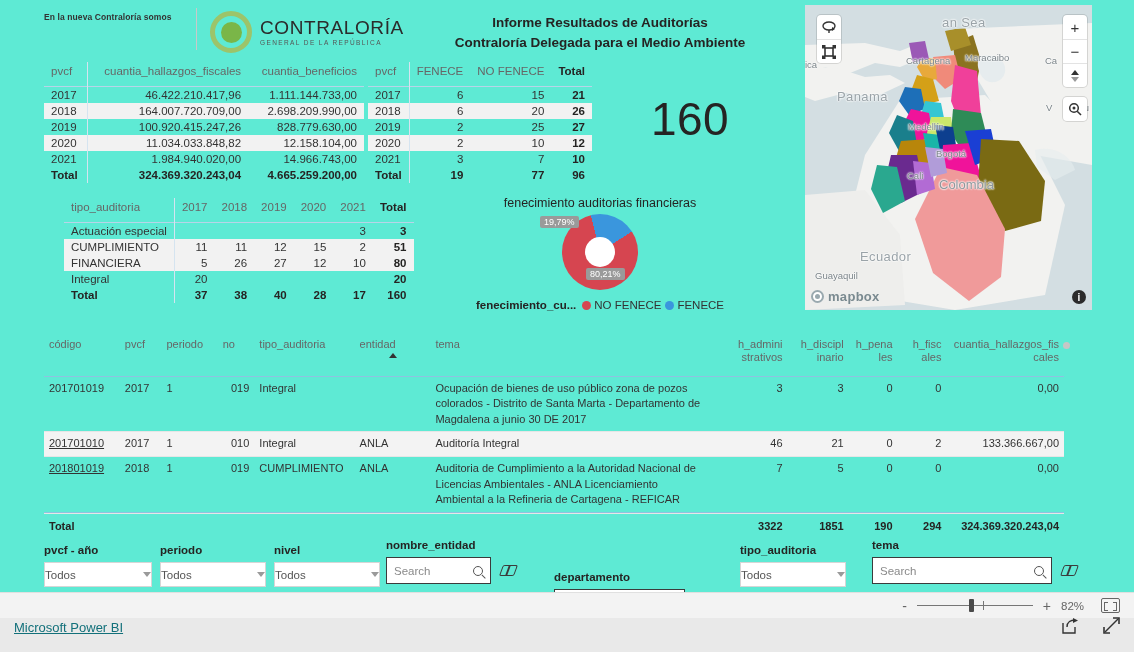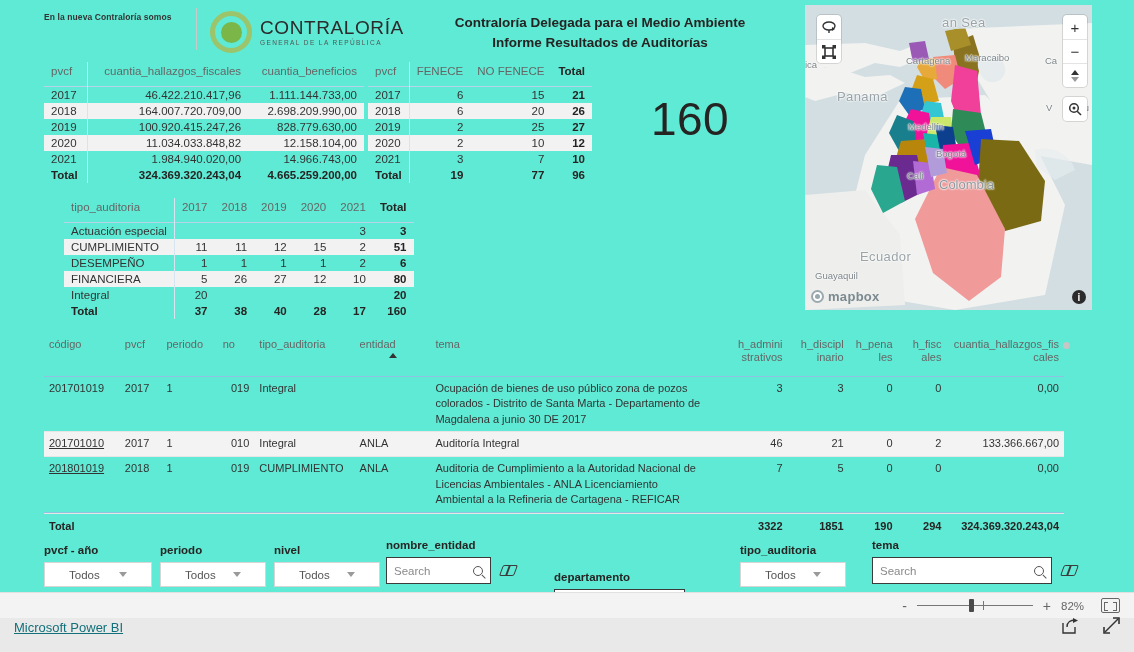--- a/index.html
+++ b/index.html
@@ -175,21 +175,21 @@
     border-radius: 50%; background: #c6c6c6;
   }
 
   
   .slicers { position: absolute; left: 44px; top: 536px; width: 1046px; height: 54px; }
   .slicer { position: absolute; }
   .slicer-label { font-size: 11.5px; font-weight: bold; color: #252423; margin-bottom: 6px; }
   .dd {
     border: 1px solid #d6d6d6; background: #fff; height: 25px;
     display: flex; align-items: center; justify-content: space-between;
-    padding: 0 24px; font-size: 11.5px; color: #555; cursor: pointer;
+    padding: 0 0; font-size: 11.5px; color: #555; cursor: pointer;
   }
   .chev { width: 0; height: 0; border-left: 4.5px solid transparent; border-right: 4.5px solid transparent;
           border-top: 5px solid #9a9a9a; }
   .srch {
     border: 1px solid #3b3b3b; background: #fff; height: 27px;
     display: flex; align-items: center; justify-content: space-between;
     padding: 0 7px; font-size: 11.5px; color: #8a8a8a;
   }
   .mag {
     position: relative; width: 10px; height: 10px; border: 1.3px solid #555;
@@ -259,22 +259,22 @@
     <span class="cgr-ring">
       <span class="cgr-dot"></span>
     </span>
     <span class="cgr-words">
       <span class="cgr-main" style="display:block">CONTRALORÍA</span>
       <span class="cgr-sub" style="display:block">GENERAL DE LA REPÚBLICA</span>
     </span>
   </div>
 
   <div class="report-title">
+    <div>Informe Resultados de Auditorías</div>
     <div>Contraloría Delegada para el Medio Ambiente</div>
-    <div>Informe Resultados de Auditorías</div>
   </div>
 
   <table class="pbi-table" style="left:44px; top:62px; width:320px;">
     <thead>
       <tr>
         <th style="text-align:left">pvcf</th>
         <th class="num sep">cuantia_hallazgos_fiscales</th>
         <th class="num">cuantia_beneficios</th>
       </tr>
     </thead>
@@ -387,29 +387,20 @@
       </tr>
       <tr class="alt">
         <td>CUMPLIMIENTO</td>
         <td class="num sep">11</td>
         <td class="num">11</td>
         <td class="num">12</td>
         <td class="num">15</td>
         <td class="num">2</td>
         <td class="num" style="font-weight:bold;color:#252423">51</td>
       </tr>
-      <tr>
-        <td>DESEMPEÑO</td>
-        <td class="num sep">1</td>
-        <td class="num">1</td>
-        <td class="num">1</td>
-        <td class="num">1</td>
-        <td class="num">2</td>
-        <td class="num" style="font-weight:bold;color:#252423">6</td>
-      </tr>
       <tr class="alt">
         <td>FINANCIERA</td>
         <td class="num sep">5</td>
         <td class="num">26</td>
         <td class="num">27</td>
         <td class="num">12</td>
         <td class="num">10</td>
         <td class="num" style="font-weight:bold;color:#252423">80</td>
       </tr>
       <tr>
@@ -426,20 +417,38 @@
         <td class="num sep">37</td>
         <td class="num">38</td>
         <td class="num">40</td>
         <td class="num">28</td>
         <td class="num">17</td>
         <td class="num">160</td>
       </tr>
     </tbody>
   </table>
 
+  <div class="donut-wrap">
+    <div class="donut-title">fenecimiento auditorias financieras</div>
+    <div class="donut">
+      <span class="donut-lbl a">19,79%</span>
+      <span class="donut-lbl b">80,21%</span>
+    </div>
+    <div class="donut-legend">
+      <span class="lg-title">fenecimiento_cu...</span>
+      <span class="lg-item">
+        <span class="bullet" style="background:#d64550"></span>
+        <span>NO FENECE</span>
+      </span>
+      <span class="lg-item">
+        <span class="bullet" style="background:#3a96dd"></span>
+        <span>FENECE</span>
+      </span>
+    </div>
+  </div>
 
   <div class="map-card">
     <svg class="map-svg" width="287" height="305" viewBox="0 0 287 305">
       <rect x="0" y="0" width="287" height="305" fill="#d3dee2"></rect>
 
       <path d="M0,40 L60,38 L95,46 L110,40 L120,52 L95,62 L70,58 L40,70 L20,62 L0,66 Z" fill="#f2f2f0"></path>
       <path d="M0,60 L35,64 L60,72 L85,70 L100,78 L70,92 L40,88 L10,96 L0,92 Z" fill="#f2f2f0"></path>
       <path d="M150,20 L287,14 L287,160 L230,150 L200,120 L170,70 Z" fill="#f2f2f0"></path>
       <path d="M95,95 L180,90 L230,140 L260,200 L240,290 L150,305 L60,290 L40,230 L60,150 Z" fill="#f2f2f0"></path>
       <path d="M0,190 L60,185 L95,230 L100,300 L0,305 Z" fill="#eeeeec"></path>

